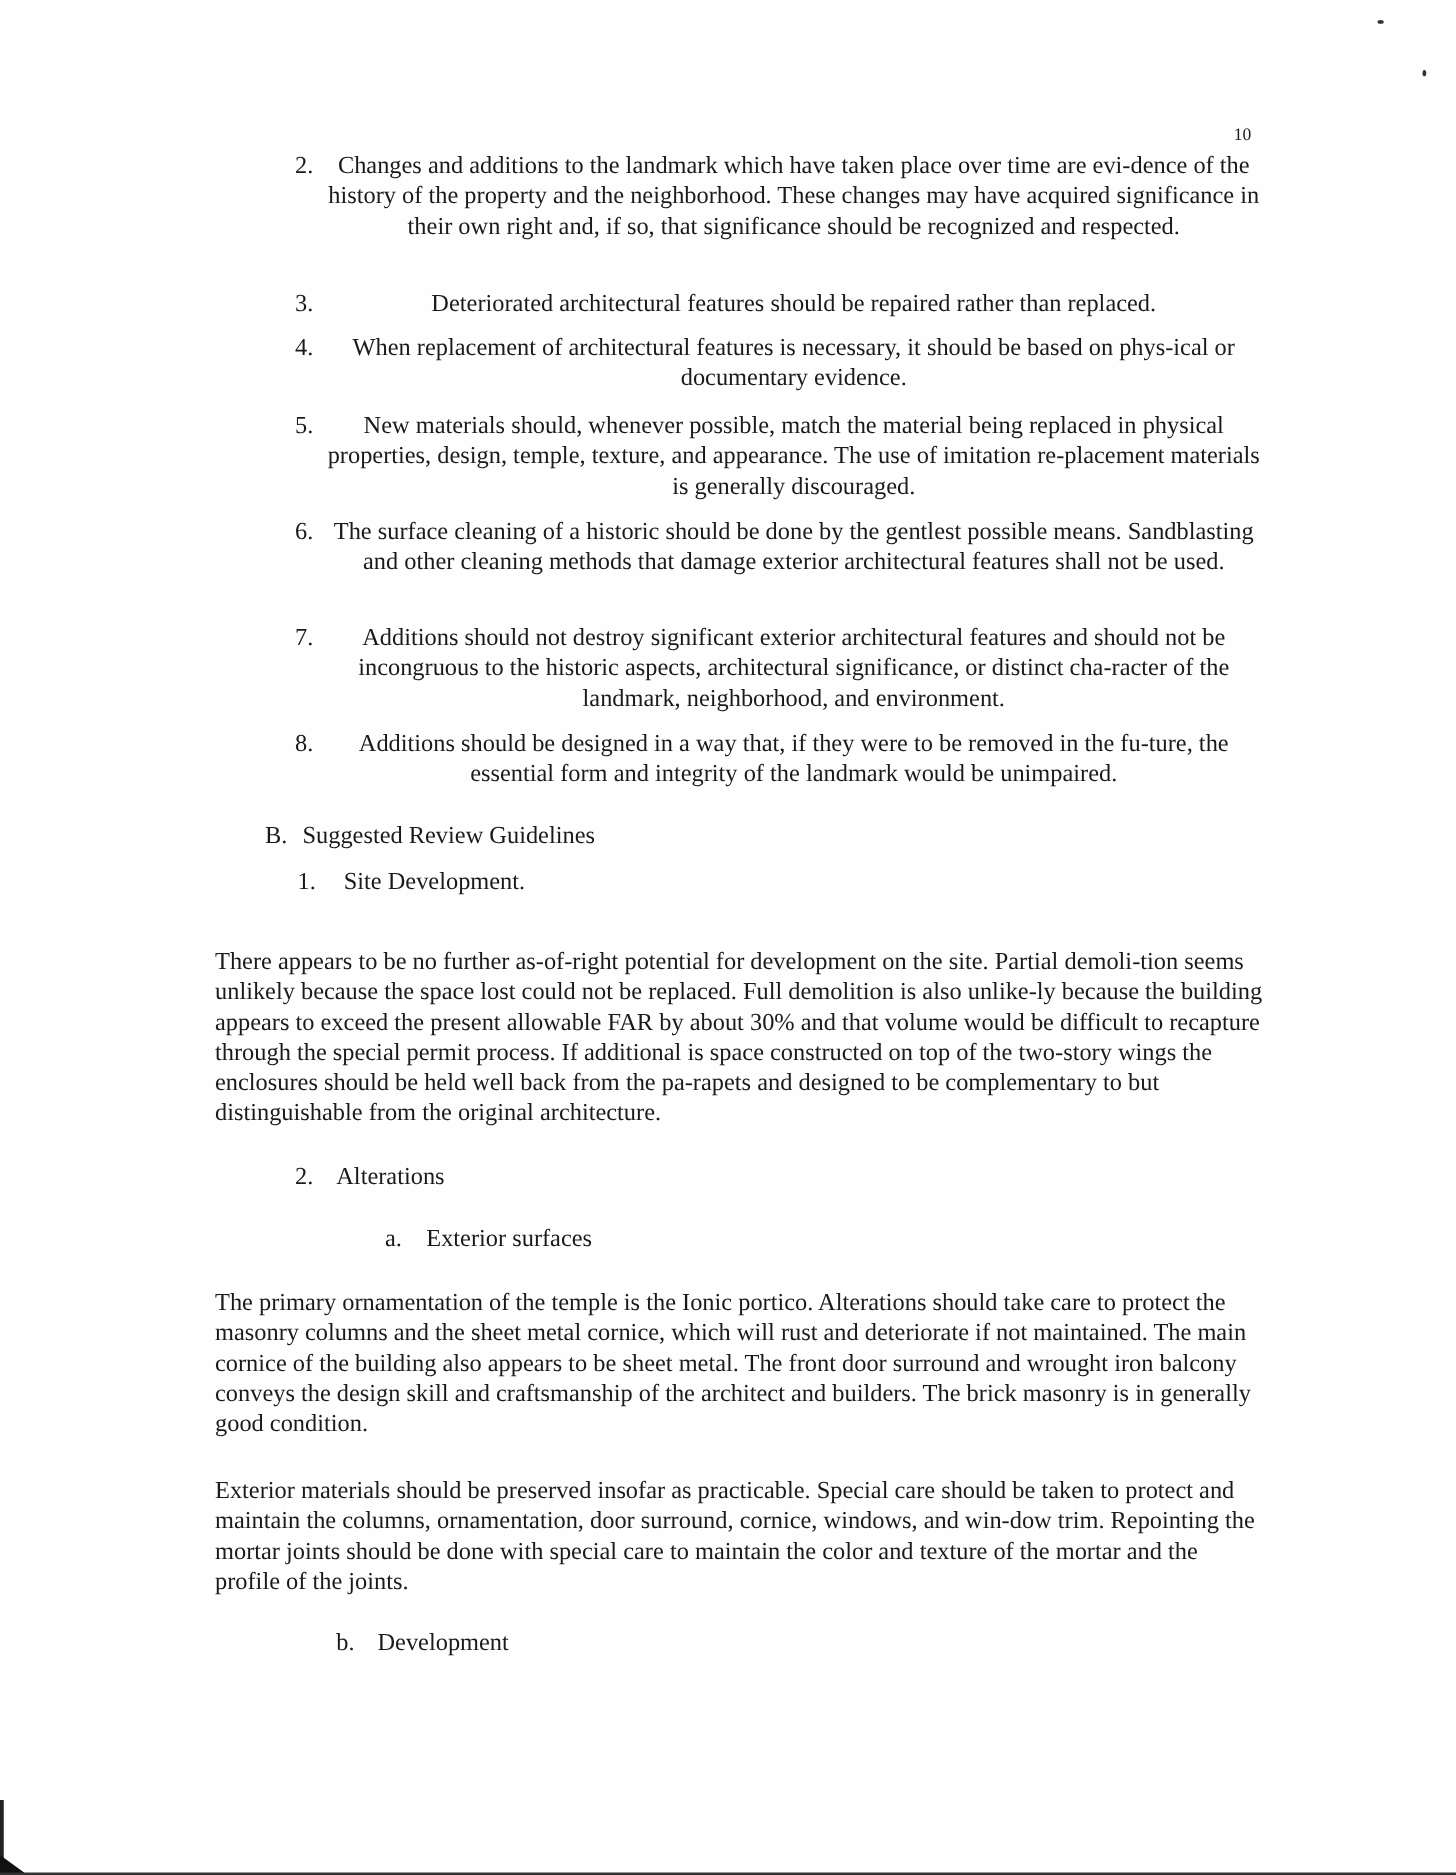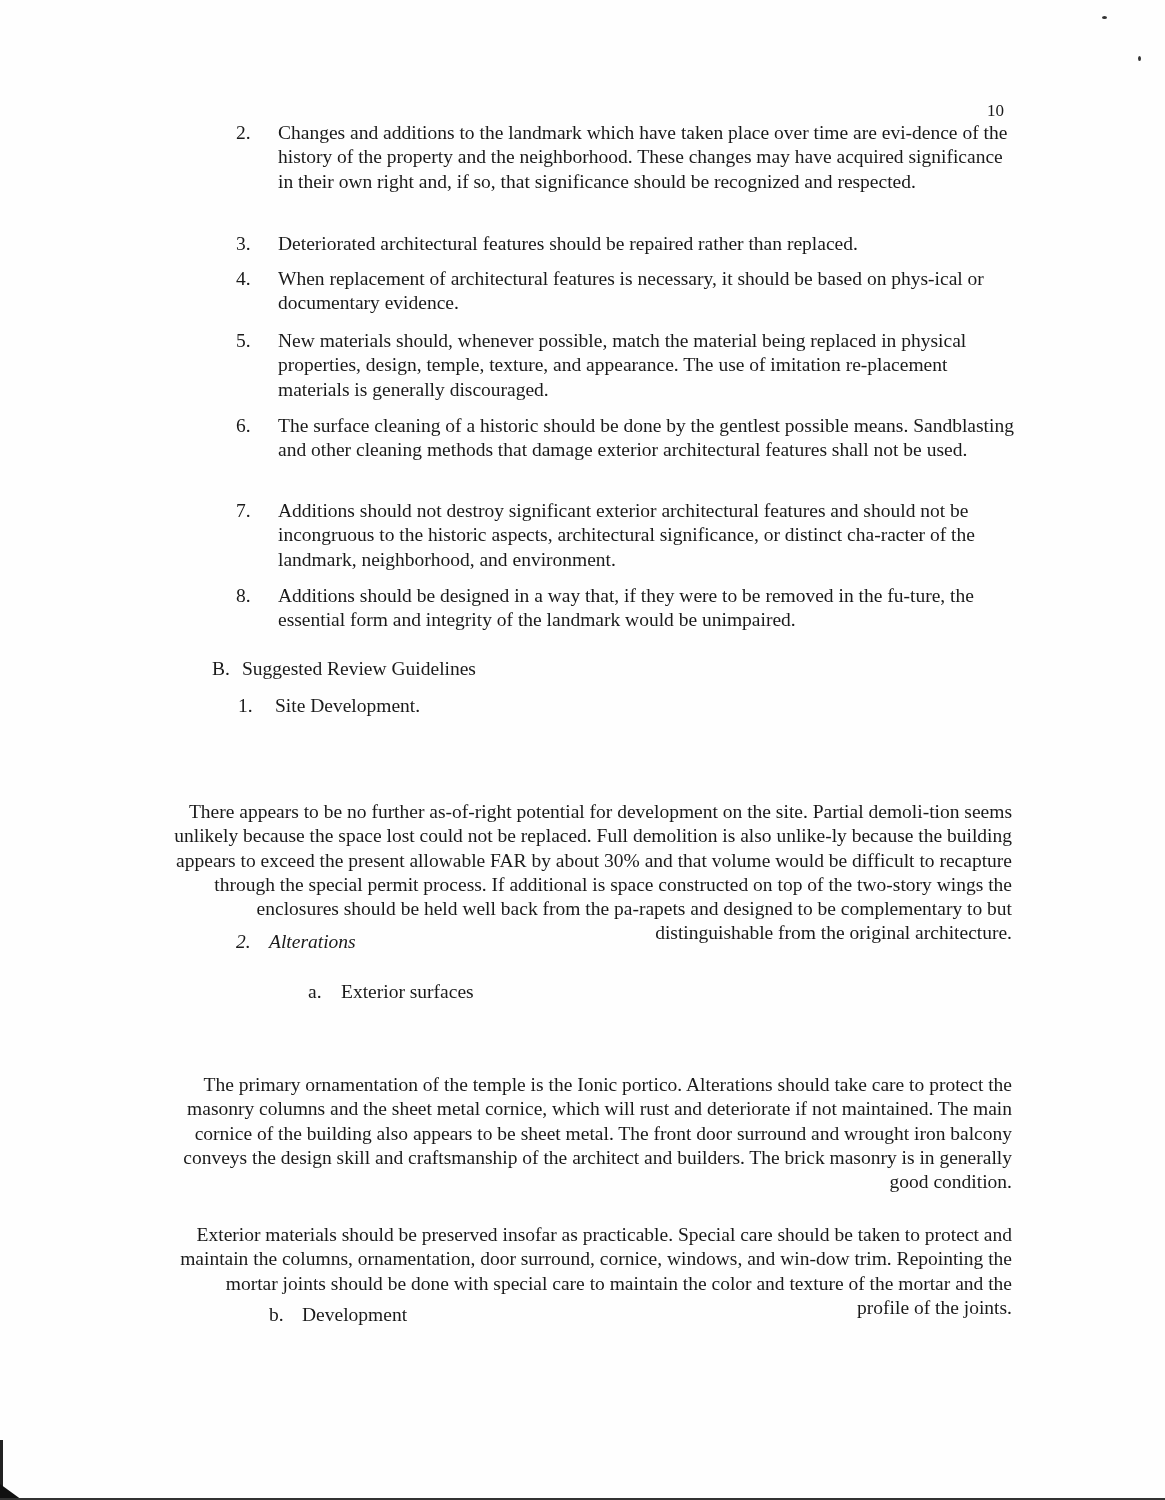--- a/index.html
+++ b/index.html
@@ -3,27 +3,27 @@
   <meta charset="utf-8">
   <style>
     html, body { margin: 0; padding: 0; }
     body {
       width: 1165px; height: 1500px; position: relative; overflow: hidden;
       background: #fefefe;
       font-family: "Liberation Serif", "DejaVu Serif", serif;
       color: #1a1a1a;
       font-size: 19.5px;
     }
-    .page-number { position: absolute; left: 987px; top: 101px; font-size: 17px; }
+    .page-number { position: absolute; left: 987px; top: 101px; font-size: 14px; }
     .item { position: absolute; left: 236px; width: 780px; line-height: 24.3px; }
     .item .num { position: absolute; left: 0; top: 0; width: 30px; }
-    .item .text { margin-left: 42px; display: block; }
+    .item .text { margin-left: 18px; display: block; text-align: center; }
     .heading { position: absolute; line-height: 24px; }
     .heading .lbl { display: inline-block; }
-    .para { position: absolute; left: 172px; width: 840px; line-height: 24.3px; text-align: right; margin-top: 42px; }
+    .para { position: absolute; left: 172px; width: 840px; line-height: 24.3px; text-align: left; }
     .speck { position: absolute; background: #333; border-radius: 50%; }
     .corner { position: absolute; left: 0; bottom: 0; width: 0; height: 0;
       border-left: 22px solid #111; border-top: 16px solid transparent; }
     .edge-left { position: absolute; left: 0; top: 1440px; width: 3px; height: 60px; background: #222; }
     .edge-bottom { position: absolute; left: 0; bottom: 0; width: 1165px; height: 2px; background: #333; }
   </style>
 </head>
 <body>
 
 <div>
@@ -68,21 +68,21 @@
   <div class="heading" style="left:212px; top:657px;font-family:Liberation Serif, serif;">
     <span class="lbl" style="width:30px;">B.</span><span>Suggested Review Guidelines</span>
   </div>
 
   <div class="heading" style="left:238px; top:694px;">
     <span class="lbl" style="width:37px;">1.</span><span>Site Development.</span>
   </div>
 
   <div class="para" style="top:758px;">There appears to be no further as-of-right potential for development on the site. Partial demoli-tion seems unlikely because the space lost could not be replaced. Full demolition is also unlike-ly because the building appears to exceed the present allowable FAR by about 30% and that volume would be difficult to recapture through the special permit process. If additional is space constructed on top of the two-story wings the enclosures should be held well back from the pa-rapets and designed to be complementary to but distinguishable from the original architecture.</div>
 
-  <div class="heading" style="left:236px; top:930px;font-style:italic;">
+  <div class="heading" style="left:236px; top:930px;">
     <span class="lbl" style="width:33px;">2.</span><span>Alterations</span>
   </div>
 
   <div class="heading" style="left:269px; top:980px;margin-left:39px;">
     <span class="lbl" style="width:33px;">a.</span><span>Exterior surfaces</span>
   </div>
 
   <div class="para" style="top:1031px;">The primary ornamentation of the temple is the Ionic portico. Alterations should take care to protect the masonry columns and the sheet metal cornice, which will rust and deteriorate if not maintained. The main cornice of the building also appears to be sheet metal. The front door surround and wrought iron balcony conveys the design skill and craftsmanship of the architect and builders. The brick masonry is in generally good condition.</div>
 
   <div class="para" style="top:1181px;">Exterior materials should be preserved insofar as practicable.  Special care should be taken to protect and maintain the columns, ornamentation, door surround, cornice, windows, and win-dow trim. Repointing the mortar joints should be done with special care to maintain the color and texture of the mortar and the profile of the joints.</div>

